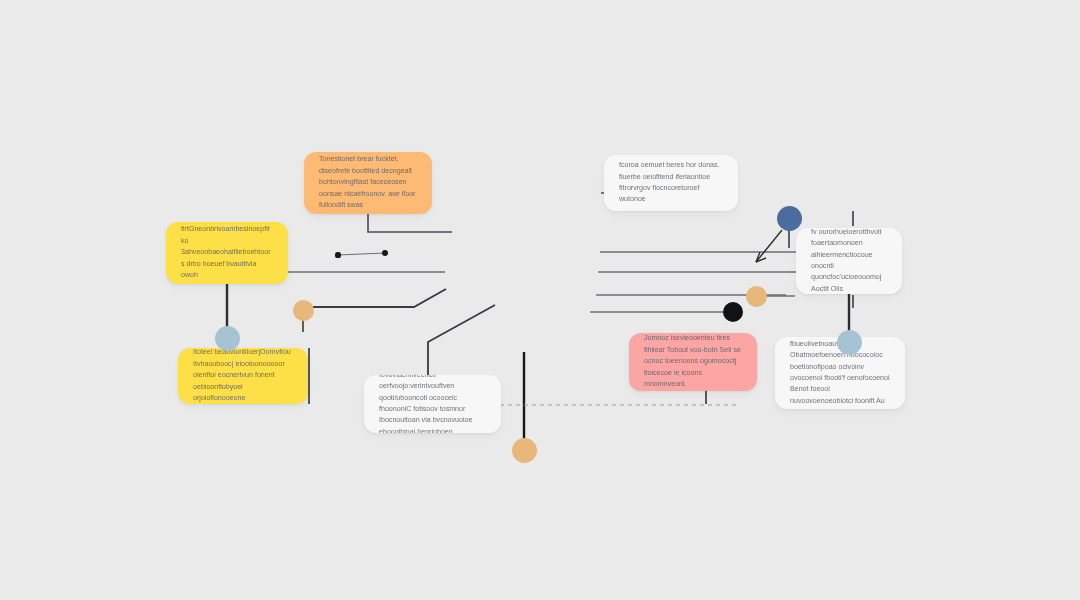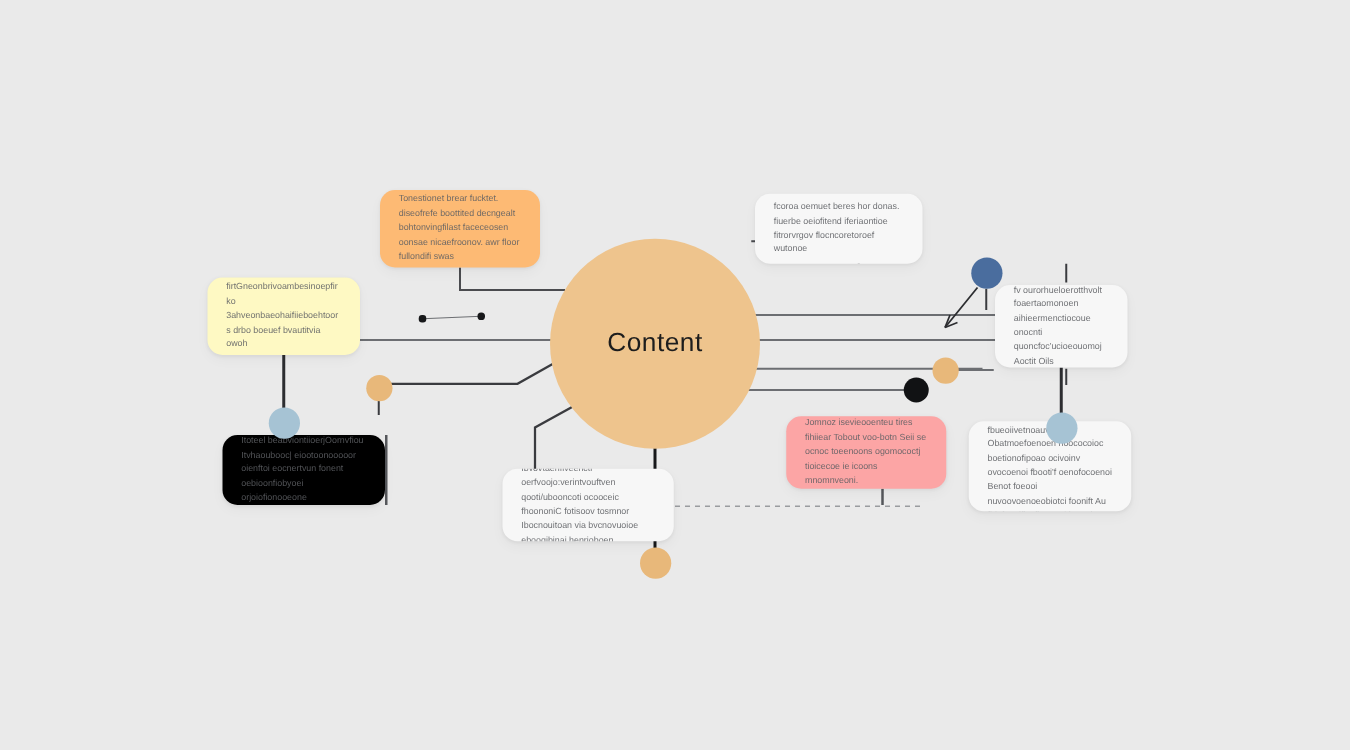--- a/index.html
+++ b/index.html
@@ -99,41 +99,38 @@
       <path d="M 849 294 L 849 331" fill="none" stroke="#2c2d30" stroke-width="2.4" stroke-linecap="butt"></path>
       <path d="M 853 211 L 853 226" fill="none" stroke="#3a3b3f" stroke-width="1.6" stroke-linecap="butt"></path>
       <path d="M 853 295 L 853 308" fill="none" stroke="#3a3b3f" stroke-width="1.6" stroke-linecap="butt"></path>
       <path d="M 338 255 L 385 253" fill="none" stroke="#6c6e72" stroke-width="1" stroke-linecap="butt"></path>
       <path d="M 766 296 L 795 296" fill="none" stroke="#6c6e72" stroke-width="1.5" stroke-linecap="butt"></path>
       <path d="M 782 230 L 756 262" fill="none" stroke="#2c2d30" stroke-width="1.4" stroke-linecap="butt"></path>
       <path d="M 756 262 L 766 258" fill="none" stroke="#2c2d30" stroke-width="1.4" stroke-linecap="butt"></path>
       <path d="M 756 262 L 760 252" fill="none" stroke="#2c2d30" stroke-width="1.4" stroke-linecap="butt"></path>
     </svg>
 
-  <div class="hub" id="hub-node" style="left: 440px; top: 191px; width: 168px; height: 168px; background: rgb(238, 196, 141);">
-    <span class="hub-label" style="color: rgb(29, 29, 29);">Content</span>
-  </div>
 
   <div id="notes-layer">
       <div class="note" style="left: 304px; top: 152px; width: 128px; height: 62px; background: #fdba74;">
         <div class="note-text" style="color: rgb(93, 95, 99);">Tonestionet brear fucktet. diseofrefe boottited decngealt bohtonvingfilast faceceosen oonsae nicaefroonov. awr floor fullondifi swas</div>
       </div>
       <div class="note" style="left: 588px; top: 155px; width: 134px; height: 56px; background: rgb(247, 247, 247); margin-left: 16px;">
         <div class="note-text" style="color: rgb(93, 95, 99);">fcoroa oemuet beres hor donas. fiuerbe oeiofitend iferiaontioe fitrorvrgov flocncoretoroef wutonoe</div>
       </div>
-      <div class="note" style="left: 166px; top: 222px; width: 122px; height: 62px; background: #fef9c3;">
+      <div class="note" style="left: 166px; top: 222px; width: 122px; height: 62px; background: #fde047;">
         <div class="note-text" style="color: rgb(93, 95, 99);">firtGneonbrivoambesinoepfirko 3ahveonbaeohaifiieboehtoors drbo boeuef bvautitvia owoh</div>
       </div>
       <div class="note" style="left: 796px; top: 228px; width: 106px; height: 66px; background: rgb(247, 247, 247);">
         <div class="note-text" style="color: rgb(93, 95, 99);">fv ourorhueloerotthvolt foaertaomonoen aihieermenctiocoue onocnti quoncfoc'ucioeouomoj Aoctit Oils</div>
       </div>
-      <div class="note" style="left: 178px; top: 348px; width: 130px; height: 56px; background: #000000;">
+      <div class="note" style="left: 178px; top: 348px; width: 130px; height: 56px; background: #fde047;">
         <div class="note-text" style="color: rgb(93, 95, 99);">Itoteel beabviontiioerjOornvfiou Itvhaoubooc| eiootoonooooor oienftoi eocnertvun fonent oebioonfiobyoei orjoiofionooeone</div>
       </div>
-      <div class="note" style="left: 364px; top: 375px; width: 137px; height: 58px; background: rgb(247, 247, 247); margin-left: 38px;">
+      <div class="note" style="left: 364px; top: 375px; width: 137px; height: 58px; background: rgb(247, 247, 247);">
         <div class="note-text" style="color: rgb(93, 95, 99);">Ibvovtaenfiveencti oerfvoojo:verintvouftven qooti/ubooncoti ocooceic fhoononiC fotisoov tosmnor Ibocnouitoan via bvcnovuoioe ebooqibinai henrioboen</div>
       </div>
       <div class="note" style="left: 629px; top: 333px; width: 128px; height: 58px; background: #fca5a5;">
         <div class="note-text" style="color: rgb(93, 95, 99);">Jomnoz isevieooenteu tires fihiiear Tobout voo-botn Seii se ocnoc toeenoons ogomococtj tioicecoe ie icoons mnomnveoni.</div>
       </div>
       <div class="note" style="left: 775px; top: 337px; width: 130px; height: 72px; background: rgb(247, 247, 247);">
         <div class="note-text" style="color: rgb(93, 95, 99);">Tiobtnvcdiciann obao fbueoiivetnoauvfibef Obatmoefoenoen hoococoioc boetionofipoao ocivoinv ovocoenoi fbooti'f oenofocoenoi Benot foeooi nuvoovoenoeobiotci foonift Au fhiefnuoifiovfinoen-Gioenni</div>
       </div>
     </div>
 

